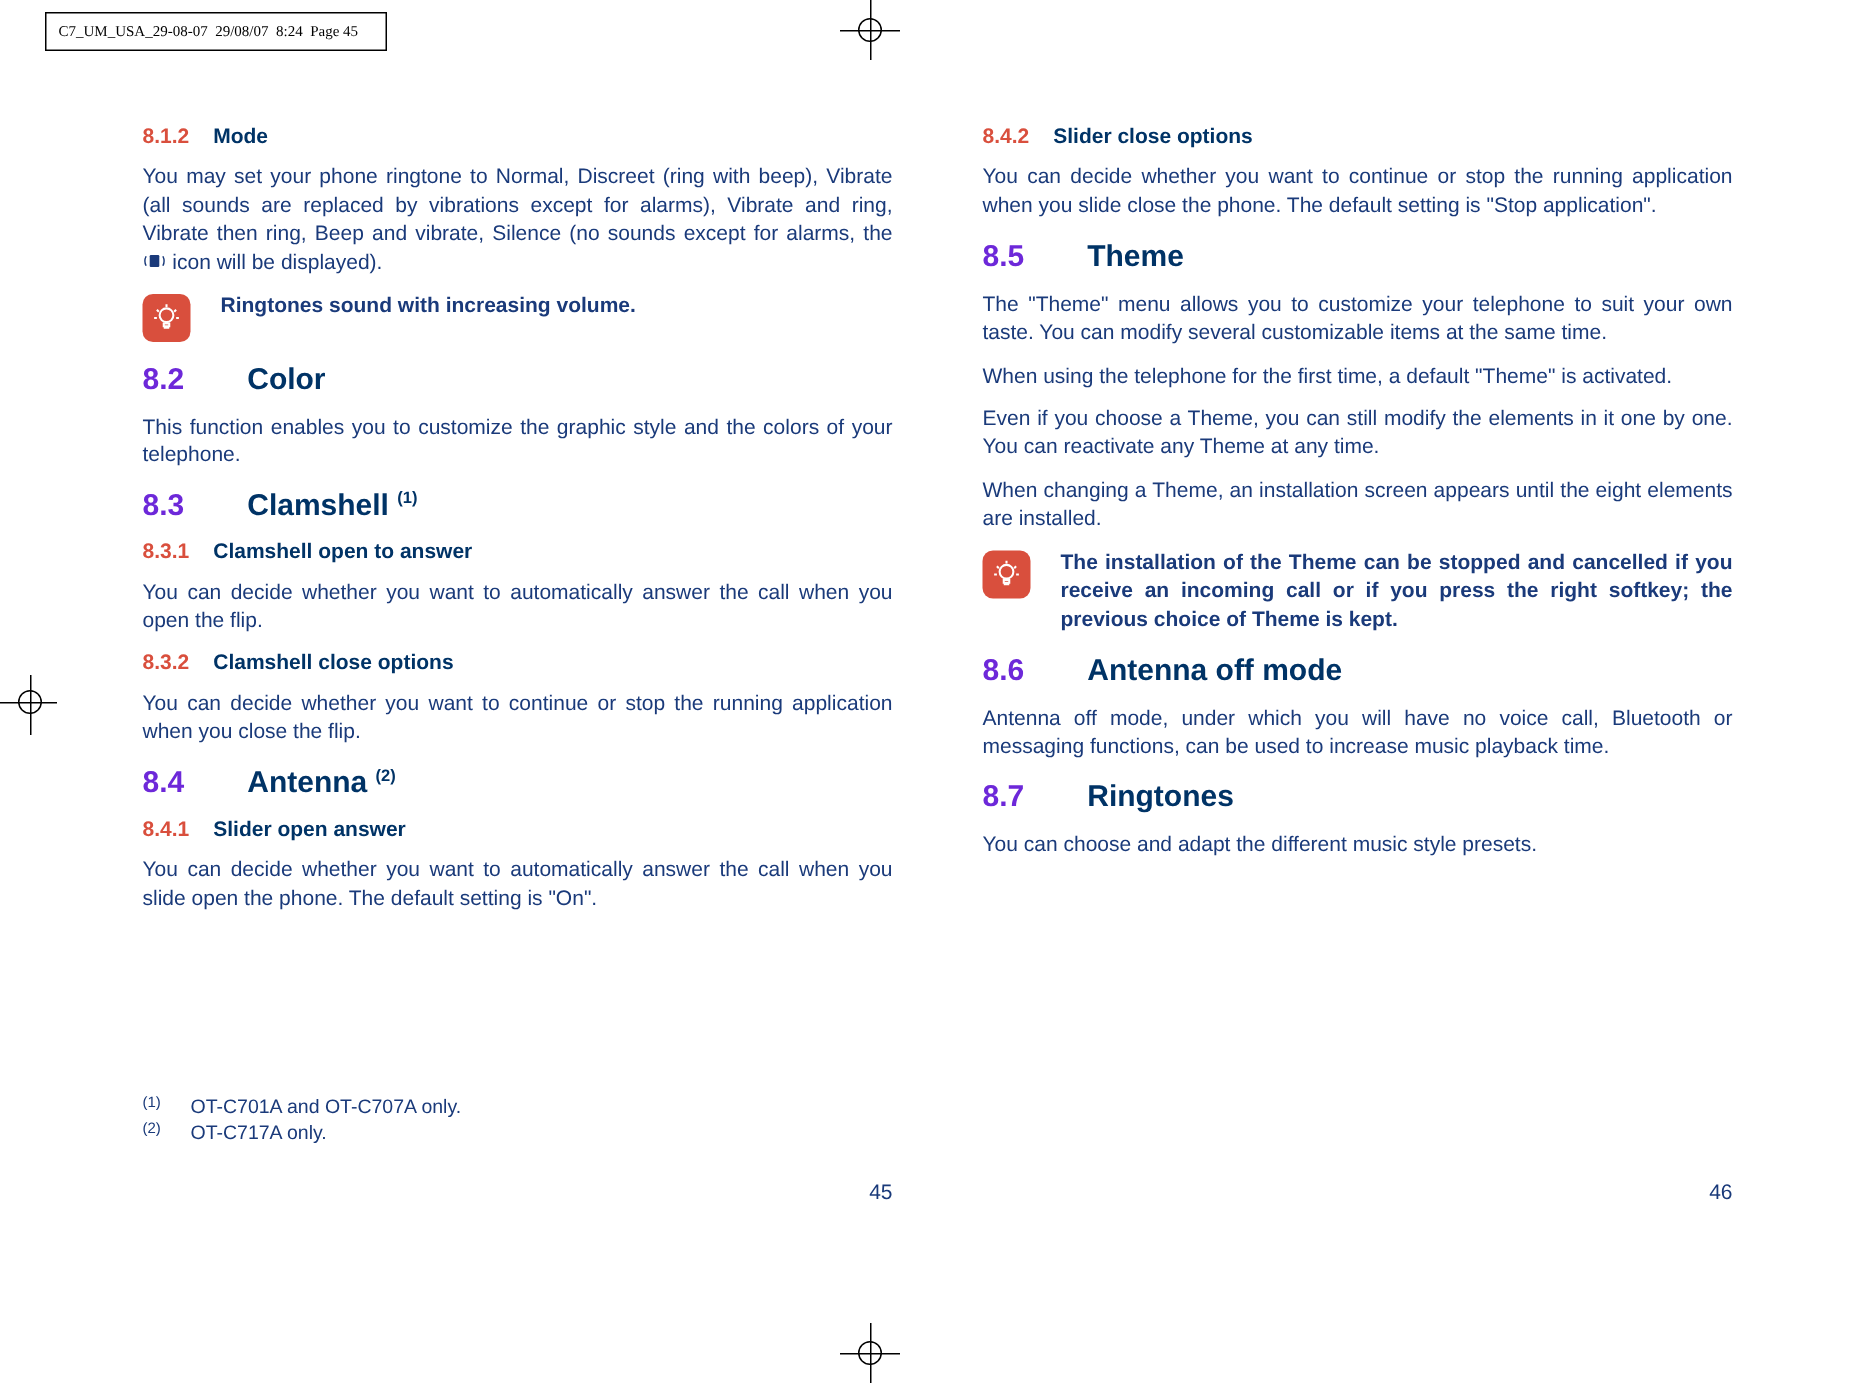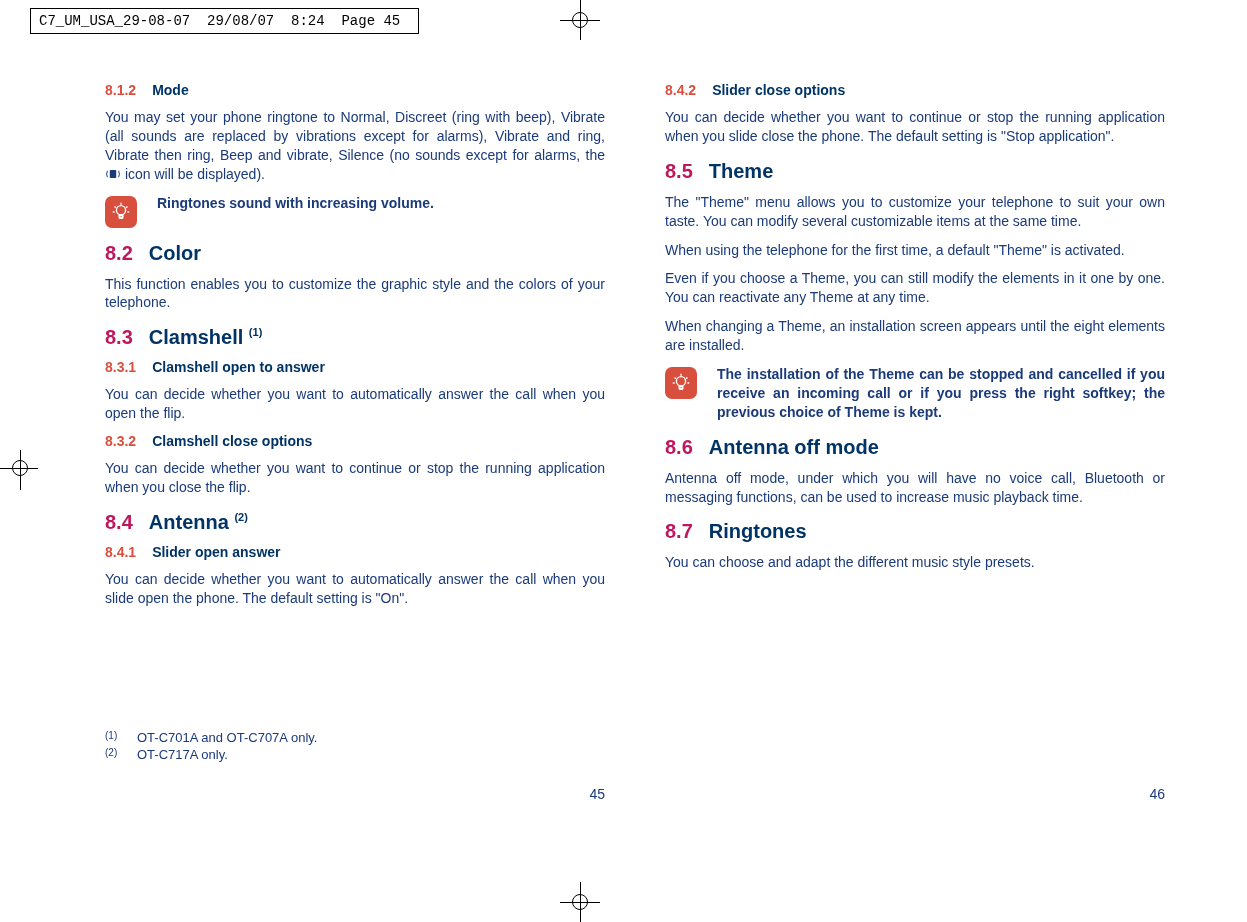--- a/index.html
+++ b/index.html
@@ -15,22 +15,22 @@
     position: absolute;
     top: 8px;
     left: 30px;
     border: 1px solid #000;
     height: 26px;
     display: flex;
     align-items: center;
     padding: 0 10px 0 0;
   }
   .print-header-text {
-    font-family: Liberation Mono, monospace;
-    font-size: 14px;
+    font-family: Liberation Serif, serif;
+    font-size: 10px;
     color: #000;
     white-space: pre;
     padding: 3px 8px;
   }
   .regmark-top {
     position: absolute;
     top: 0;
     left: 555px;
     width: 50px;
     height: 40px;
@@ -49,41 +49,41 @@
     width: 40px;
     height: 40px;
   }
   .cross-v { position: absolute; width: 1px; background: #000; }
   .cross-h { position: absolute; height: 1px; background: #000; }
   .circle { position: absolute; border: 1px solid #000; border-radius: 50%; }
 
   .spread {
     position: absolute;
     top: 82px;
-    left: 105px;
+    left: 95px;
     width: 1060px;
     display: flex;
     gap: 60px;
   }
   .page { width: 500px; position: relative; }
   .dark { color: #003366; }
 
   .h3 {
     font-size: 14px;
     font-weight: bold;
     margin-bottom: 10px;
   }
   .h3 .num { color: #d94f3d; margin-right: 16px; }
   .h2 {
     font-size: 20px;
     font-weight: bold;
     color: #003366;
     margin: 14px 0 10px 0;
   }
-  .h2 .num { color: #be185d; margin-right: 16px; }
+  .h2 .num { color: #6d28d9; margin-right: 42px; }
   .sup { font-size: 11px; vertical-align: super; font-weight: bold; }
 
   p.body {
     font-size: 14px;
     line-height: 1.35;
     text-align: justify;
     margin-bottom: 10px;
   }
   p.body b { font-weight: normal; }
 

